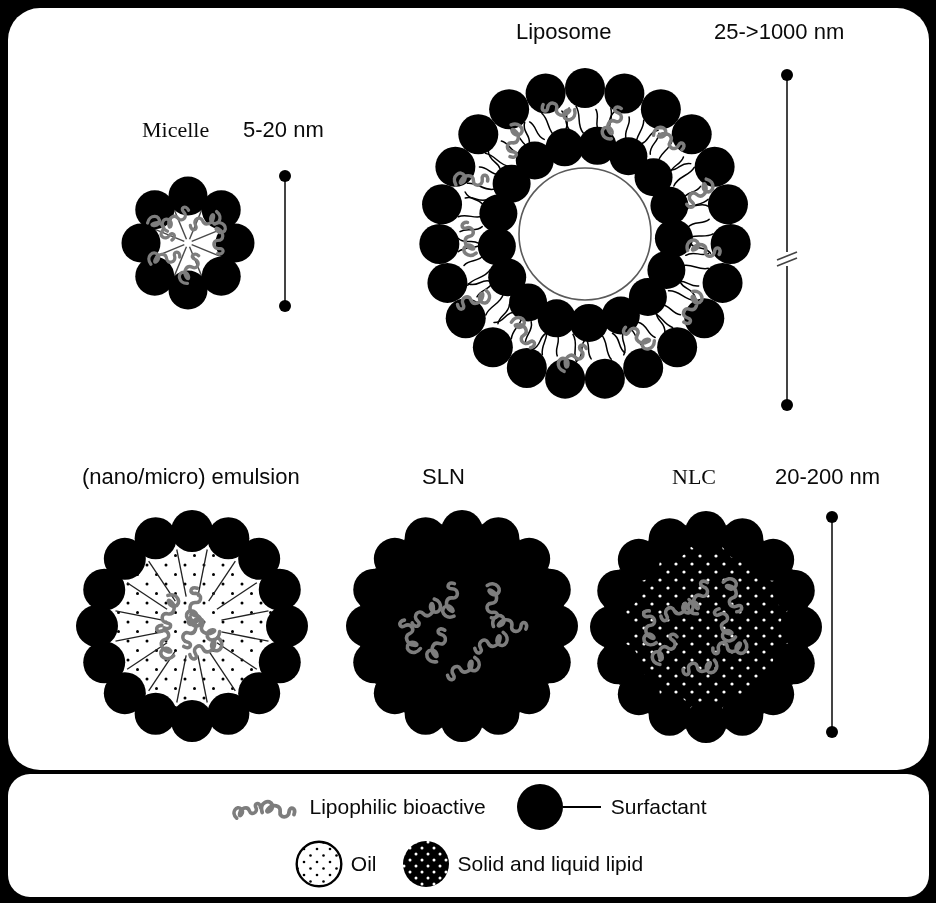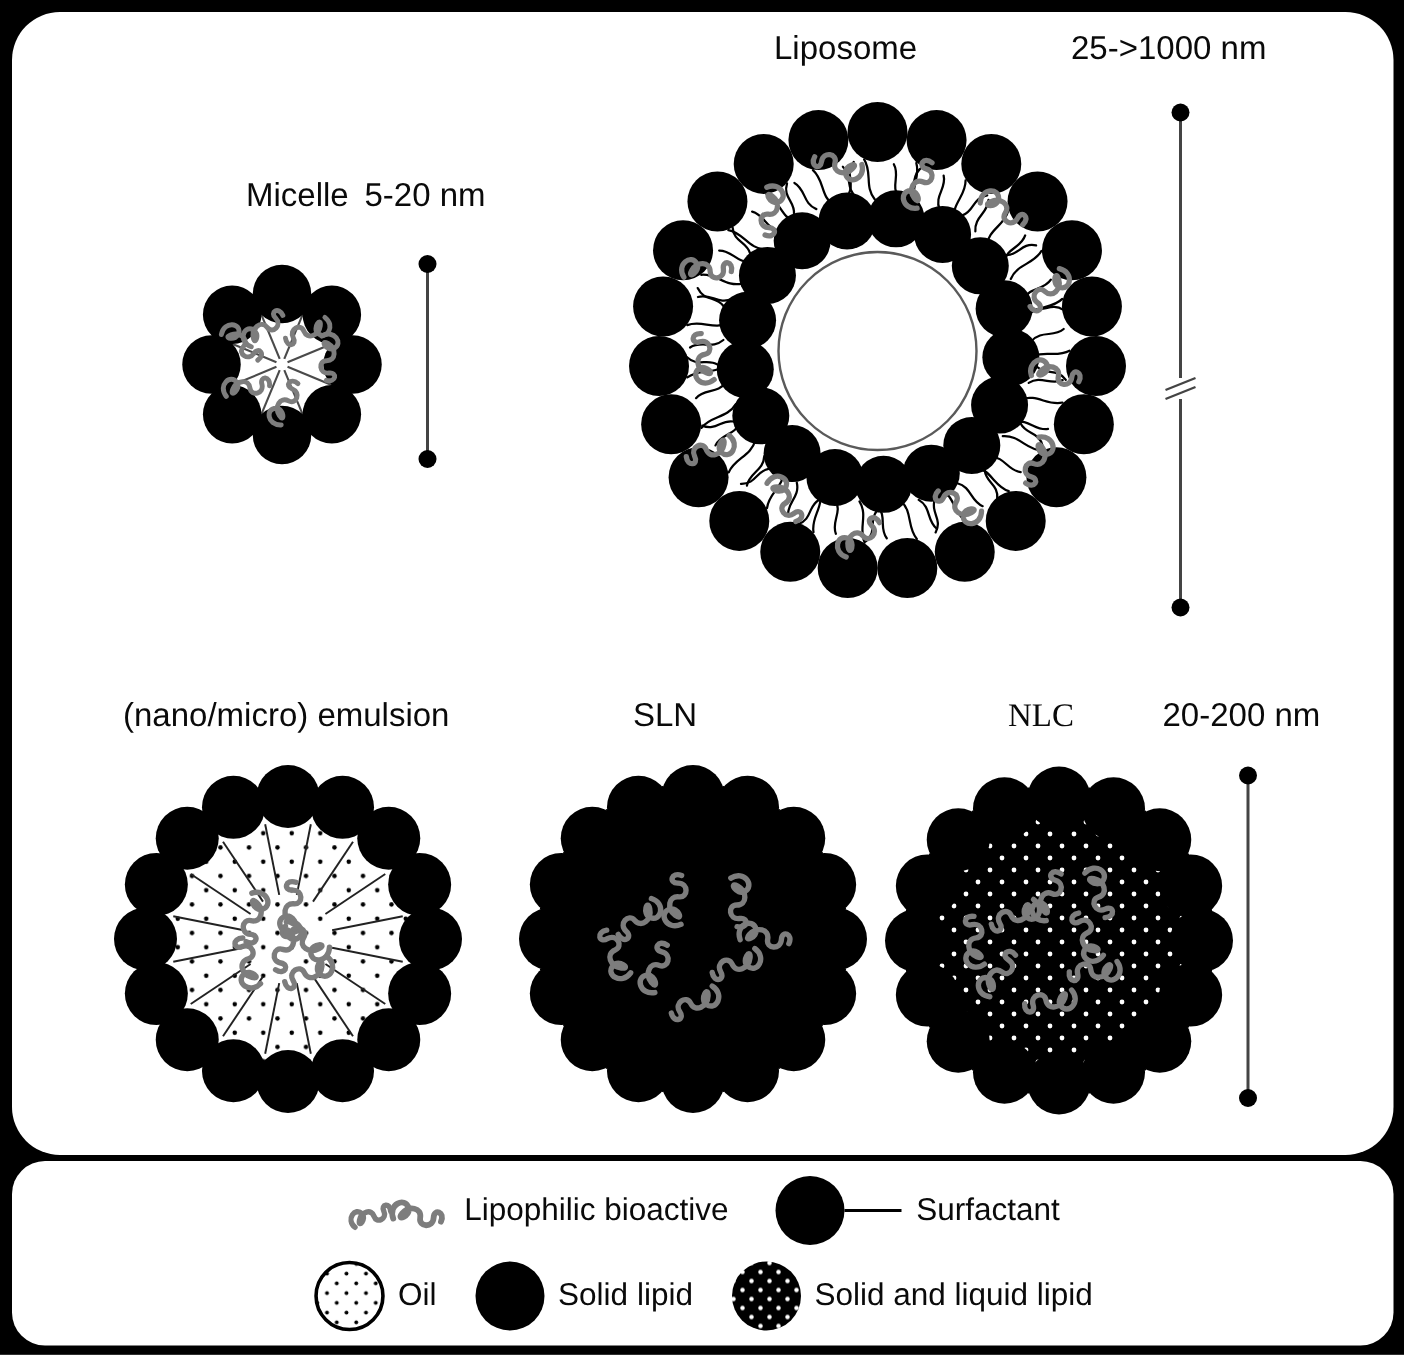--- a/index.html
+++ b/index.html
@@ -7,21 +7,21 @@
         font-family:"Liberation Sans",sans-serif;}
   .panel-main{position:absolute;left:8px;top:8px;width:921px;height:762px;
               background:#fff;border-radius:32px;}
   .panel-legend{position:absolute;left:8px;top:774px;width:921px;height:123px;
                 background:#fff;border-radius:22px;display:flex;flex-direction:column;
                 justify-content:space-evenly;align-items:center;padding:2px 0;box-sizing:border-box;}
   svg.fig{position:absolute;left:0;top:0;width:936px;height:903px;pointer-events:none;}
   .lbl{position:absolute;color:#0a0a0a;font-size:22px;line-height:24px;white-space:nowrap;}
   #lbl-liposome{left:516px;top:20px;}
   #lbl-liposome-size{left:714px;top:20px;}
-  #lbl-micelle{left:164px;top:118px;}
+  #lbl-micelle{left:142px;top:118px;font-family:Liberation Serif, serif;}
   #lbl-micelle-size{left:243px;top:118px;}
   #lbl-emulsion{left:82px;top:465px;}
   #lbl-sln{left:422px;top:465px;}
   #lbl-nlc{left:672px;top:465px;font-family:Liberation Serif, serif;}
   #lbl-nlc-size{left:775px;top:465px;}
   .legend-row{display:flex;align-items:center;}
   .legend-row.r1{gap:30px;}
   .legend-row.r2{gap:24px;}
   .legend-item{display:flex;align-items:center;gap:7px;font-size:21px;color:#0a0a0a;white-space:nowrap;}
   .legend-item svg{display:block;}
@@ -57,26 +57,20 @@
           <defs>
             <pattern id="patOilLeg" width="13" height="13" patternUnits="userSpaceOnUse">
               <rect width="13" height="13" fill="#fff"></rect>
               <circle cx="3.5" cy="3.5" r="1.3" fill="#000"></circle>
               <circle cx="10" cy="10" r="1.3" fill="#000"></circle>
             </pattern>
           </defs>
           <circle cx="25" cy="25" r="22.3" fill="url(#patOilLeg)" stroke="#000" stroke-width="2.4"></circle>
         </svg>
         <span>Oil</span>
-      </div>
-      <div class="legend-item">
-        <svg width="50" height="50" viewBox="0 0 50 50">
-          <circle cx="25" cy="25" r="23" fill="#000"></circle>
-        </svg>
-        <span>Solid lipid</span>
       </div>
       <div class="legend-item">
         <svg width="50" height="50" viewBox="0 0 50 50">
           <defs>
             <pattern id="patSLLeg" width="12" height="12" patternUnits="userSpaceOnUse">
               <rect width="12" height="12" fill="#000"></rect>
               <circle cx="3" cy="3" r="1.5" fill="#fff"></circle>
               <circle cx="9" cy="9" r="1.5" fill="#fff"></circle>
             </pattern>
           </defs>

